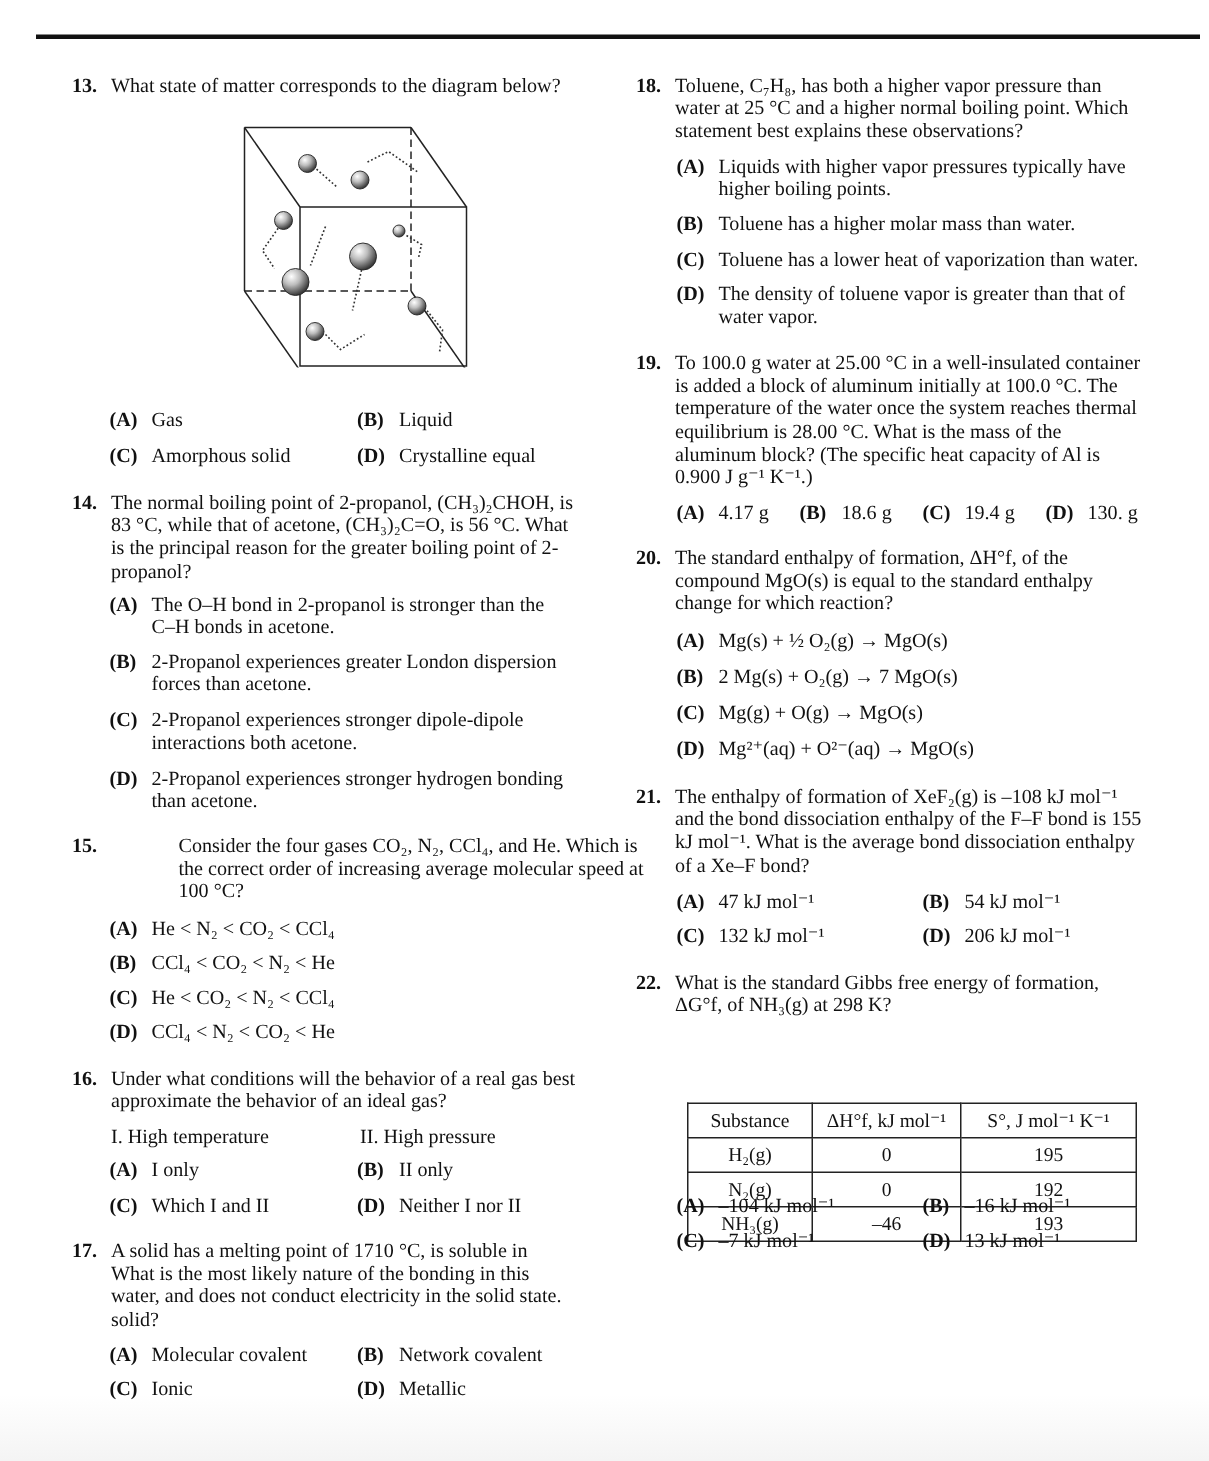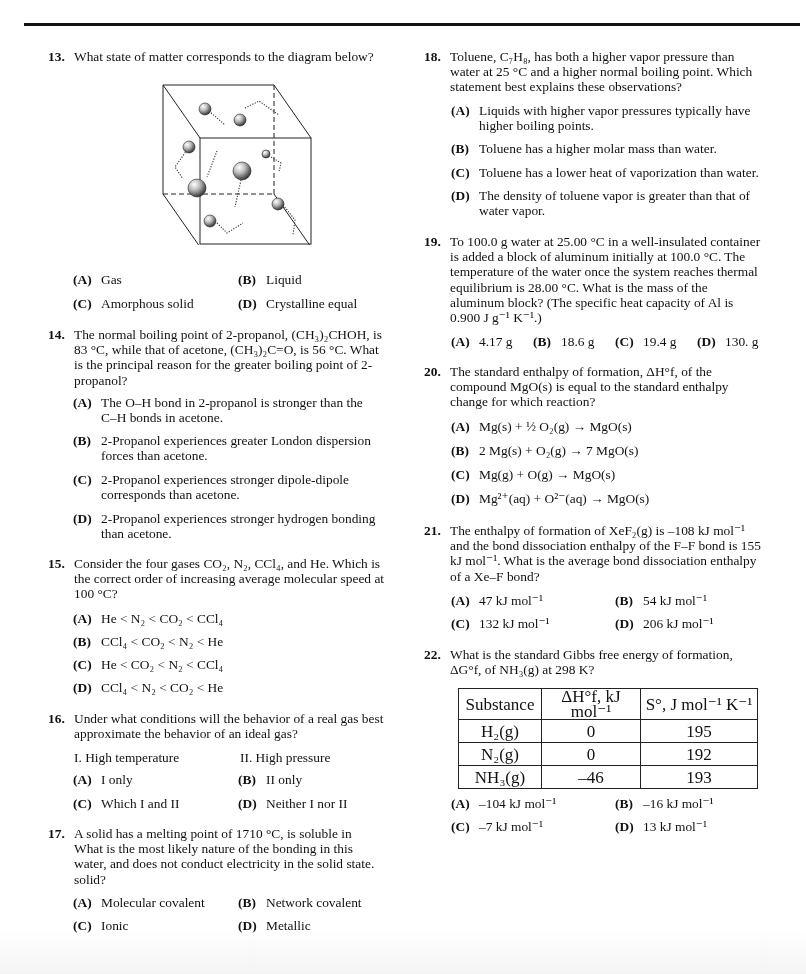--- a/index.html
+++ b/index.html
@@ -11,21 +11,21 @@
     font-size:13.4px;
     line-height:15.2px;
   }
   .rule { position:absolute; left:24px; top:23px; width:776px; height:3px; background:#111; }
   .q { position:absolute; }
   .qnum { position:absolute; left:0; top:0; font-weight:bold; }
   .qtext { position:absolute; left:26px; top:0; }
   .ch { position:absolute; white-space:nowrap; }
   .ch .lt { position:absolute; left:0; top:0; font-weight:bold; }
   .ch .tx { position:absolute; left:28px; top:0; }
-  table.data { position:absolute; border-collapse:collapse; font-size:17px; }
+  table.data { position:absolute; border-collapse:collapse; font-size:13px;margin-top:47px; }
   table.data td { border:1.3px solid #222; text-align:center; height:22px; padding:0 4px; }
   .cube { position:absolute; left:155px; top:75px; width:160px; height:170px; }
 </style>
 </head>
 <body>
 
 <div class="rule"></div>
 
 <div class="q" style="left:48px; top:49px; width:360px;">
   <span class="qnum">13.</span>
@@ -120,34 +120,34 @@
   <span class="lt">(B)</span>
   <div class="tx">
       <div>2-Propanol experiences greater London dispersion</div>
       <div>forces than acetone.</div>
     </div>
 </div>
 <div class="ch" style="left:73px; top:472px;">
   <span class="lt">(C)</span>
   <div class="tx">
       <div>2-Propanol experiences stronger dipole-dipole</div>
-      <div>corresponds than acetone.</div>
+      <div>interactions both acetone.</div>
     </div>
 </div>
 <div class="ch" style="left:73px; top:511px;">
   <span class="lt">(D)</span>
   <div class="tx">
       <div>2-Propanol experiences stronger hydrogen bonding</div>
       <div>than acetone.</div>
     </div>
 </div>
 
 <div class="q" style="left:48px; top:556px; width:360px;">
   <span class="qnum">15.</span>
-  <div class="qtext" style="white-space:nowrap;">
+  <div class="qtext" style="white-space:nowrap;margin-left:45px;">
     <div>Consider the four gases CO₂, N₂, CCl₄, and He.  Which is</div>
     <div>the correct order of increasing average molecular speed at</div>
     <div>100 °C?</div>
   </div>
 </div>
 <div class="ch" style="left:73px; top:611px;">
   <span class="lt">(A)</span>
   <span class="tx">He &lt; N₂ &lt; CO₂ &lt; CCl₄</span>
 </div>
 <div class="ch" style="left:73px; top:634px;">

